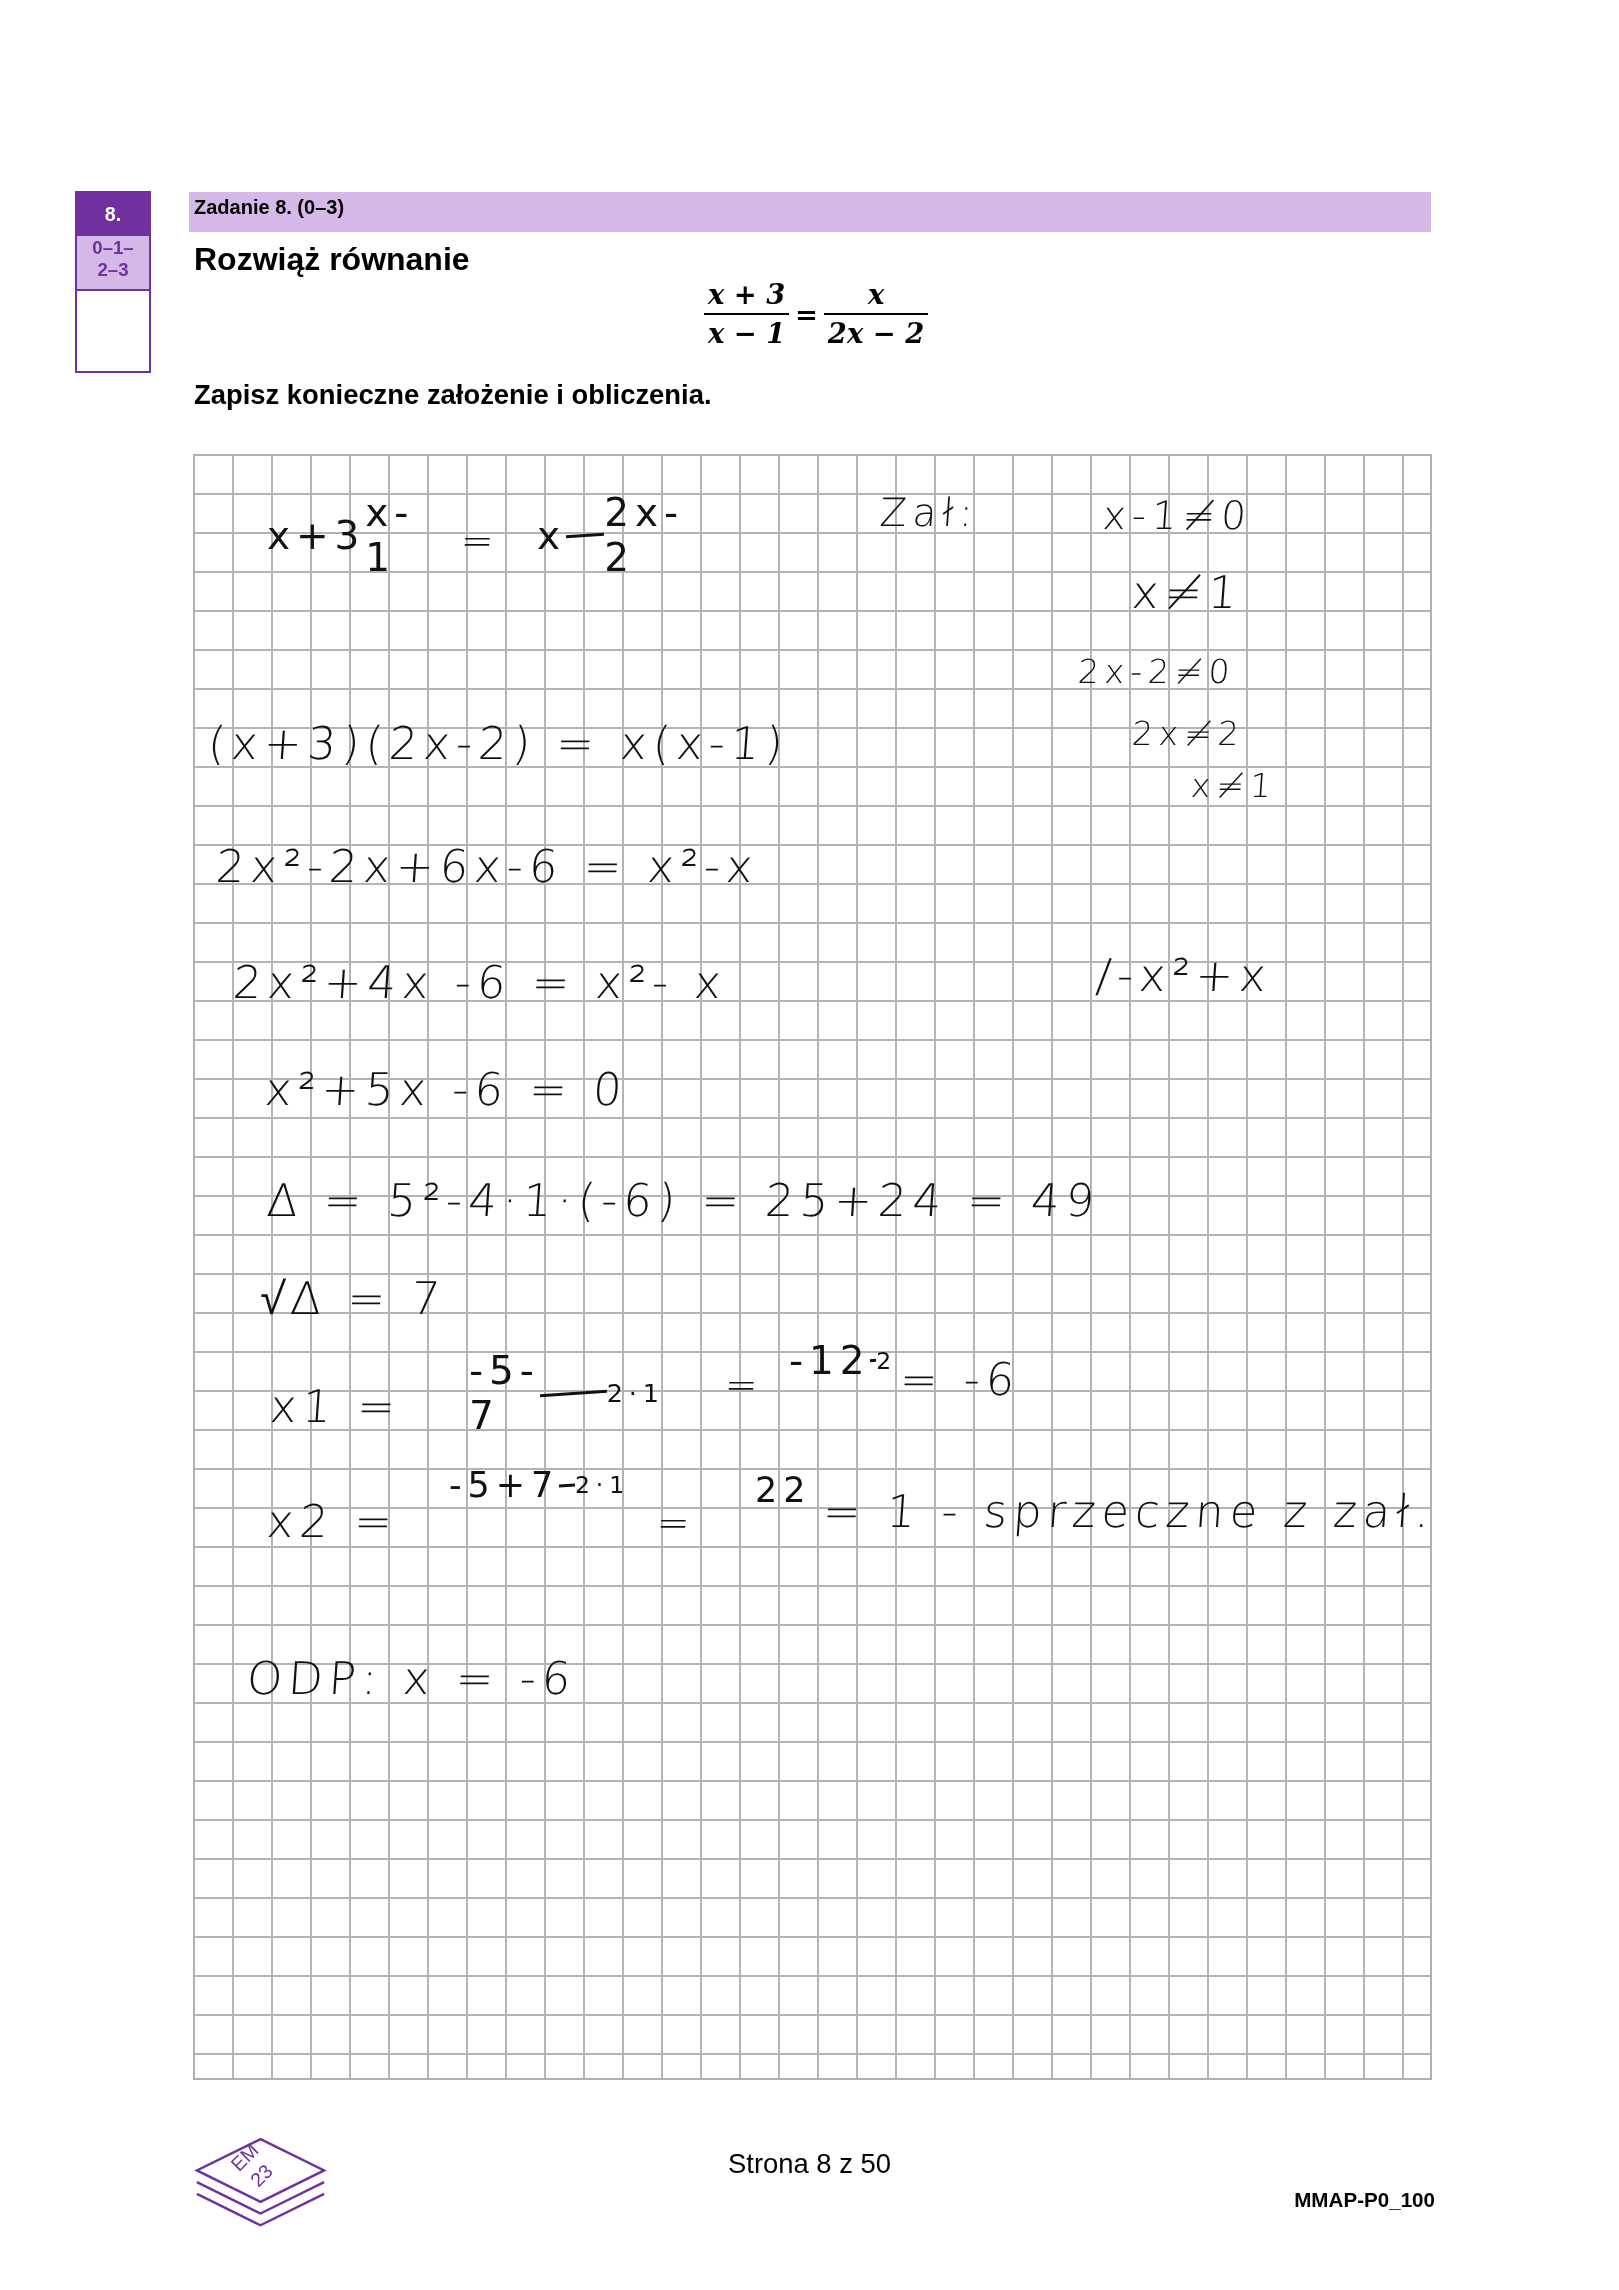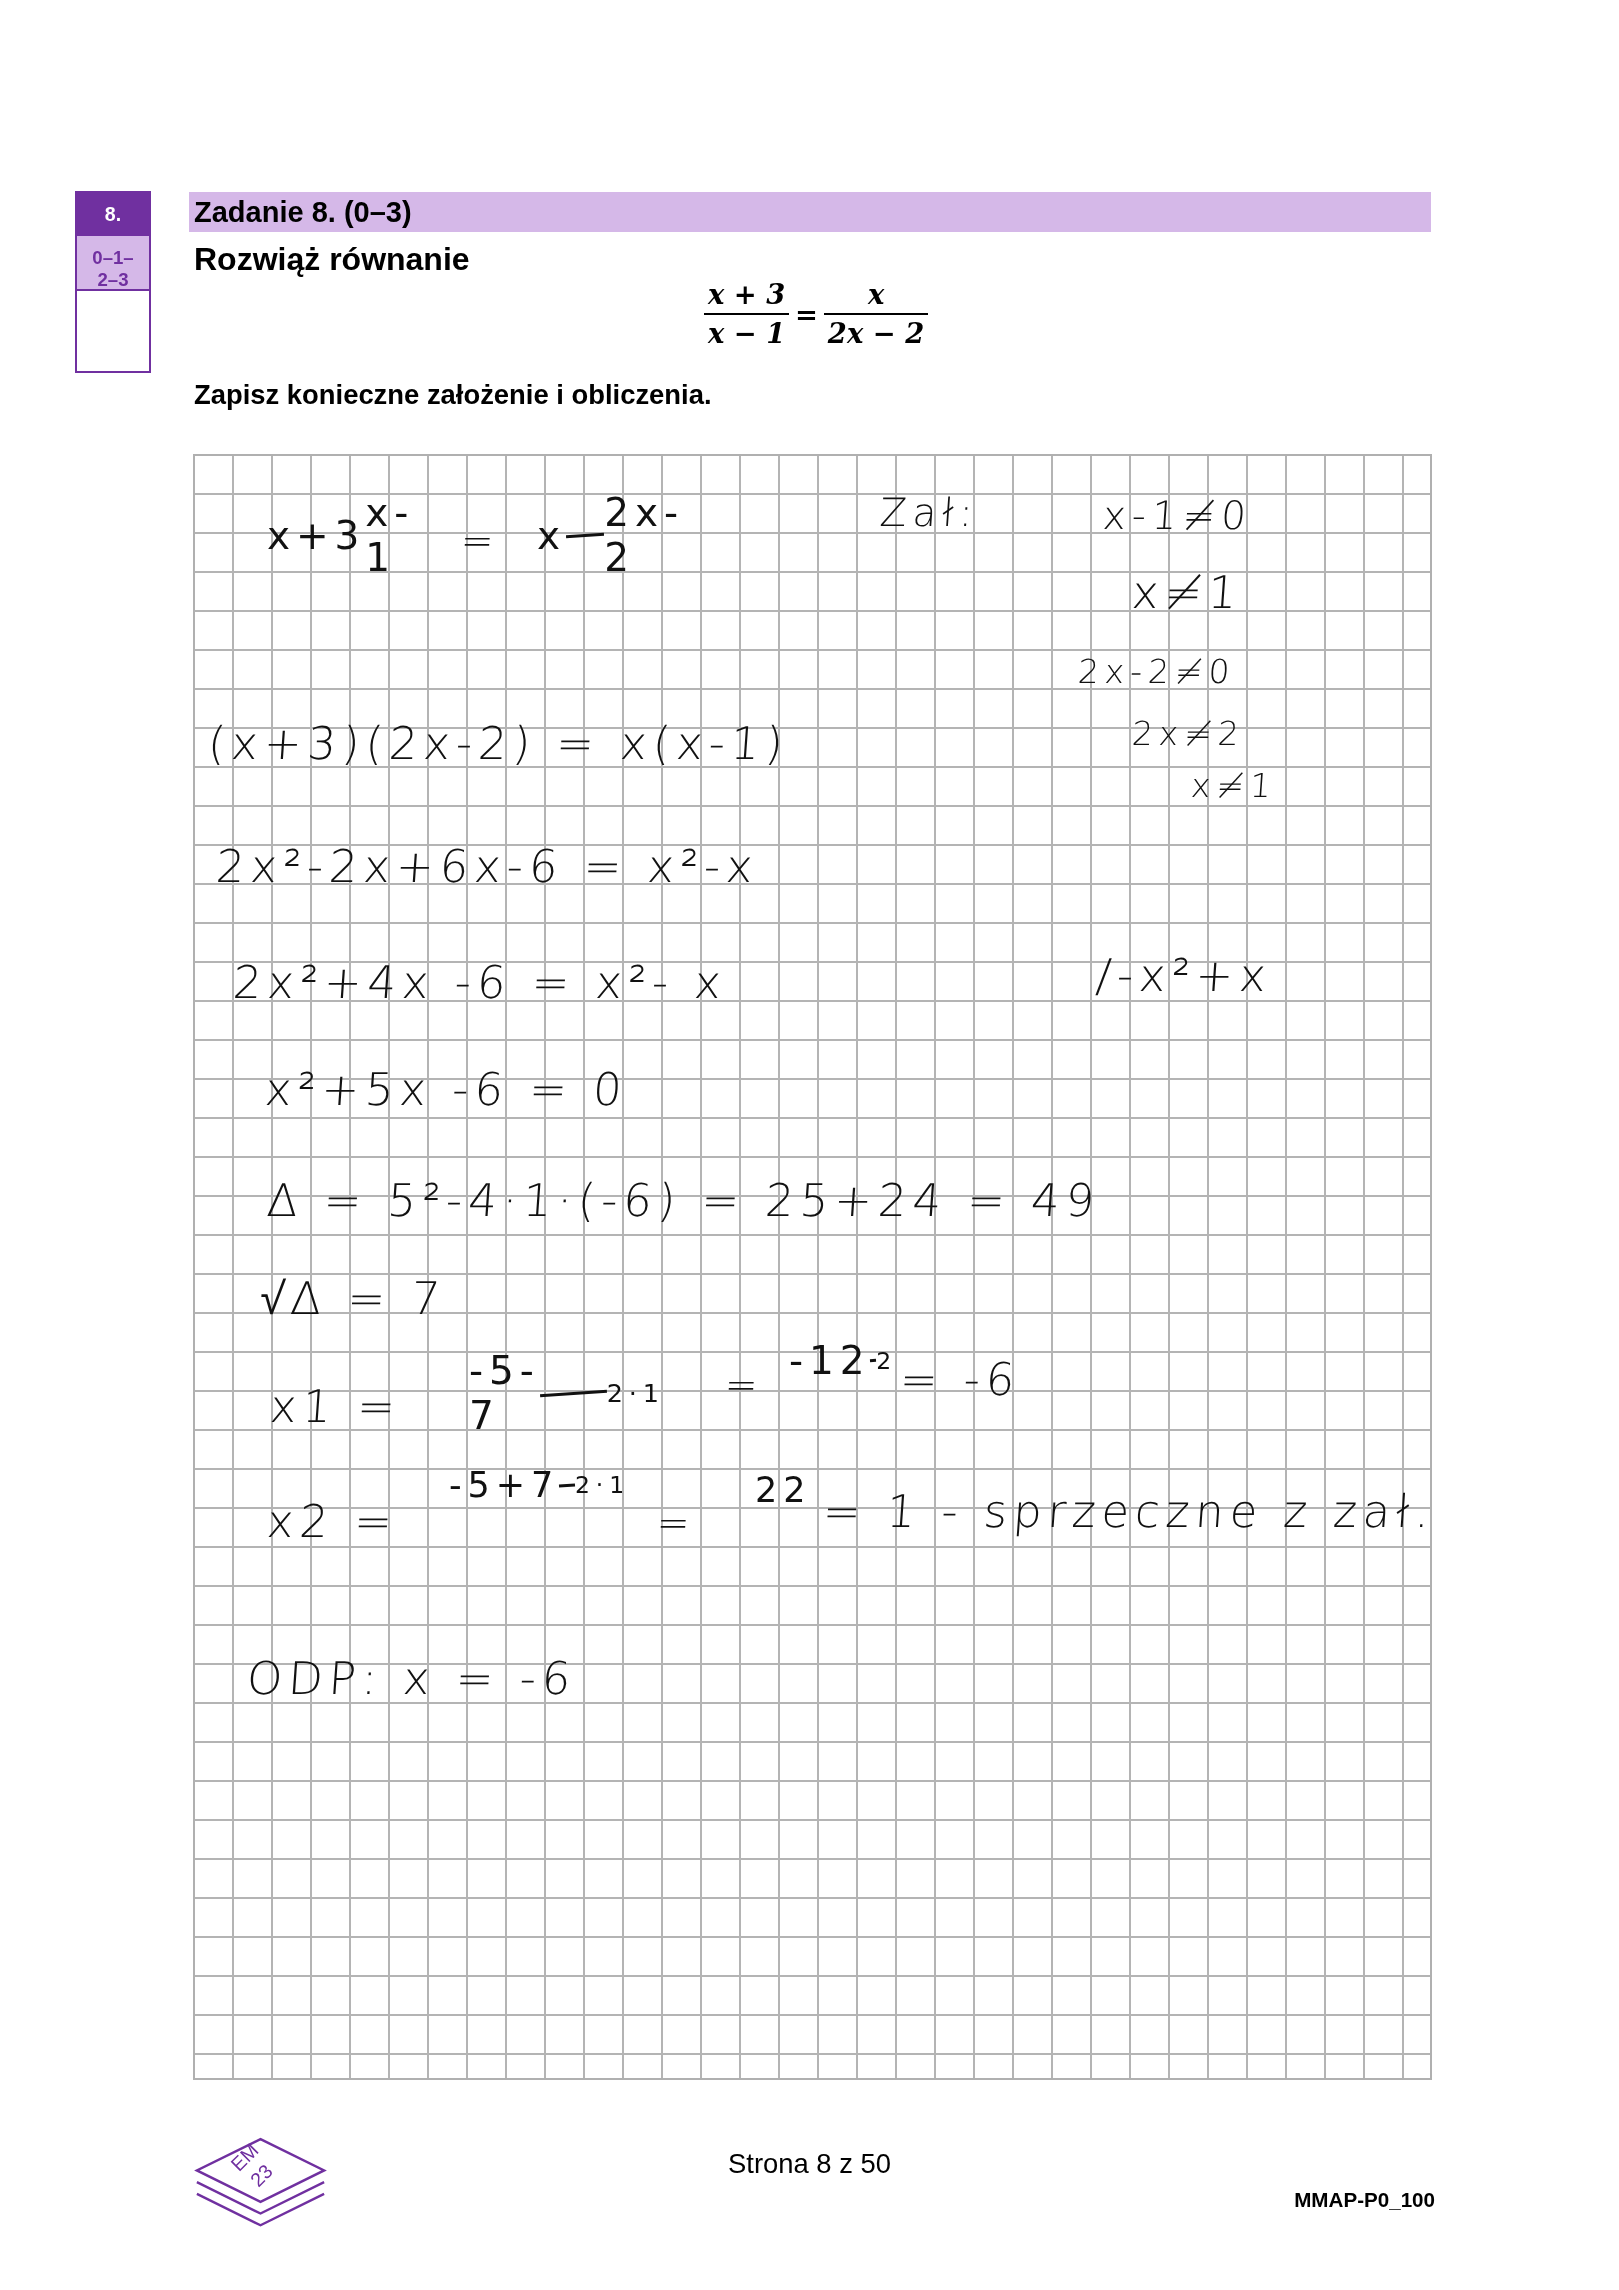--- a/index.html
+++ b/index.html
@@ -1,21 +1,21 @@
 <!DOCTYPE html>
 <html><head>
 <meta charset="utf-8">
 <style>
   html, body { margin: 0; padding: 0; background: #ffffff; }
   body { width: 1619px; height: 2291px; position: relative; overflow: hidden; font-family: "Liberation Sans", sans-serif; color: #000; }
   .scorebox { position: absolute; left: 75px; top: 191px; width: 76px; height: 182px; border: 2.9px solid #7030a0; box-sizing: border-box; background: #fff; }
   .scorebox .num { height: 43px; background: #7030a0; color: #fff; font-weight: bold; font-size: 19.6px; display: flex; align-items: center; justify-content: center; }
-  .scorebox .pts { height: 55px; background: #d5b8e8; color: #7030a0; font-weight: bold; font-size: 18.6px; line-height: 21.6px; text-align: center; border-bottom: 2.9px solid #7030a0; padding-top: 11px; box-sizing: border-box; }
+  .scorebox .pts { height: 55px; background: #d5b8e8; color: #7030a0; font-weight: bold; font-size: 18.6px; line-height: 21.6px; text-align: center; border-bottom: 2.9px solid #7030a0; padding-top: 1px; box-sizing: border-box; }
   .header-bar { position: absolute; left: 189px; top: 192px; width: 1242px; height: 40px; background: #d5b8e8; }
-  .header-title { position: absolute; left: 194px; top: 196px; font-weight: bold; font-size: 29px; }
+  .header-title { position: absolute; left: 194px; top: 196px; font-weight: bold; font-size: 20px; }
   .instr1 { position: absolute; left: 194px; top: 241px; font-weight: bold; font-size: 32px; }
   .instr2 { position: absolute; left: 194px; top: 379px; font-weight: bold; font-size: 27.4px; }
   .equation { position: absolute; left: 704px; top: 276px; display: flex; align-items: center; font-family: "DejaVu Serif", serif; font-weight: bold; font-style: italic; font-size: 27.4px; }
   .frac { display: inline-flex; flex-direction: column; align-items: center; }
   .frac .n, .frac .d { padding: 0 3.9px; line-height: 37px; text-align: center; }
   .frac .bar { width: 100%; height: 2px; background: #000; }
   .eq-sign { margin: 0 5.9px; font-style: normal; }
   .grid { position: absolute; left: 193px; top: 454px; width: 1239px; height: 1626px; border: 2px solid #b0b0b0; box-sizing: border-box;
     background-image: linear-gradient(to right, #b4b4b4 2px, transparent 2px), linear-gradient(to bottom, #b4b4b4 2px, transparent 2px);
     background-size: 39px 39px; background-position: -2px -2px; }

